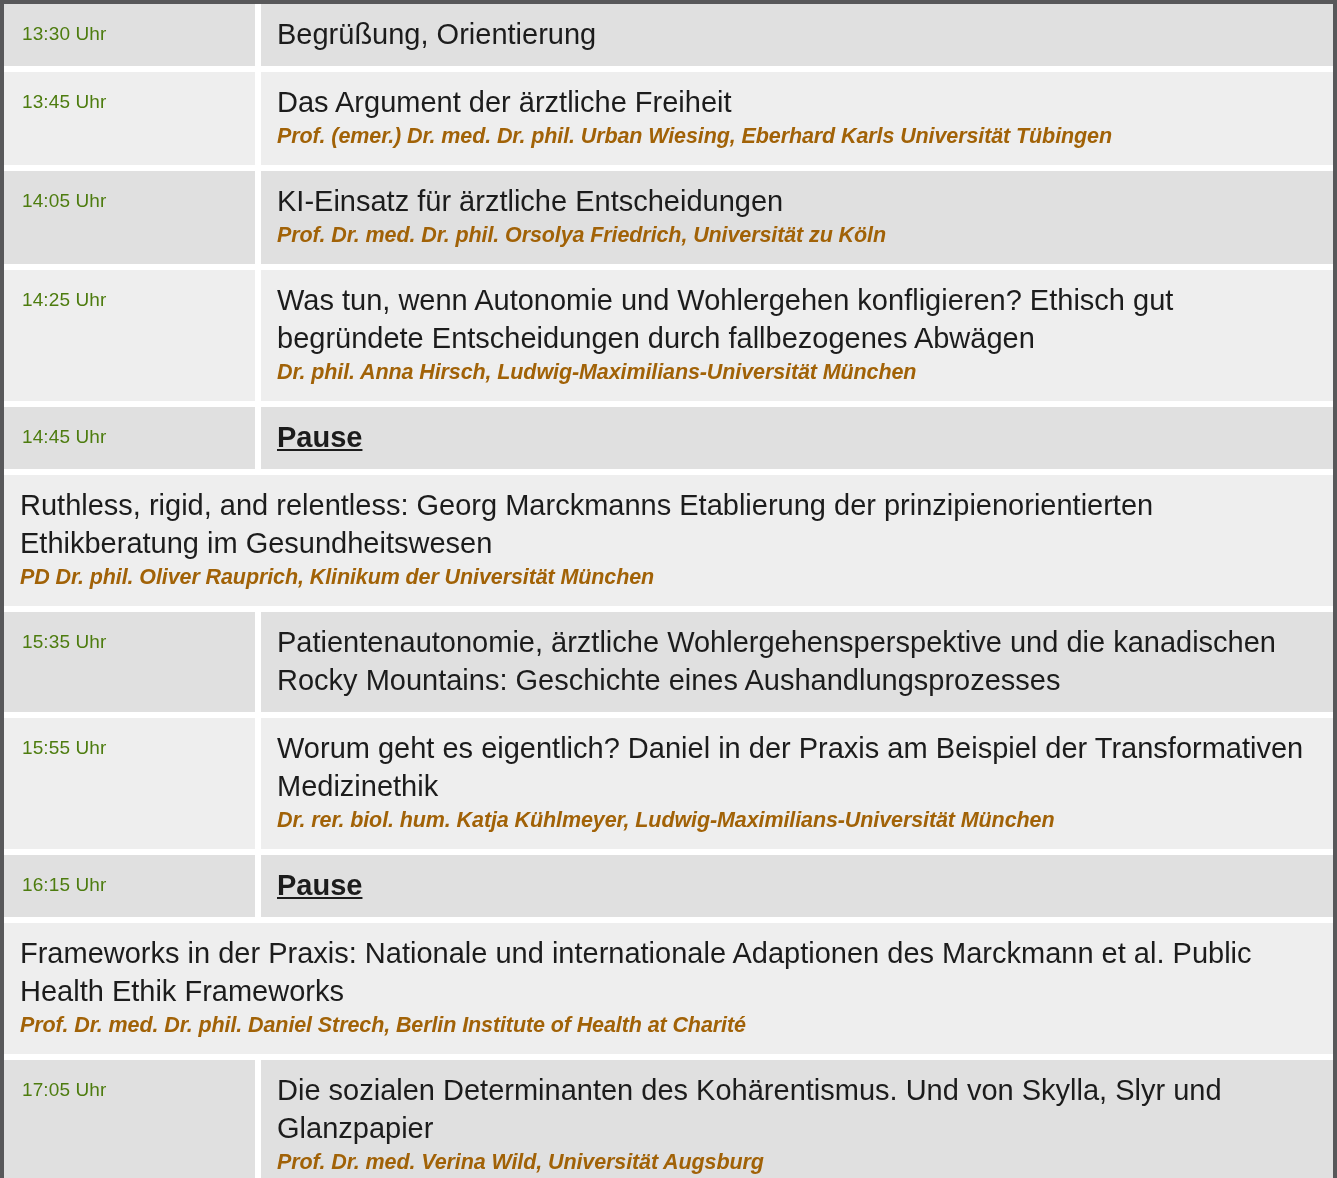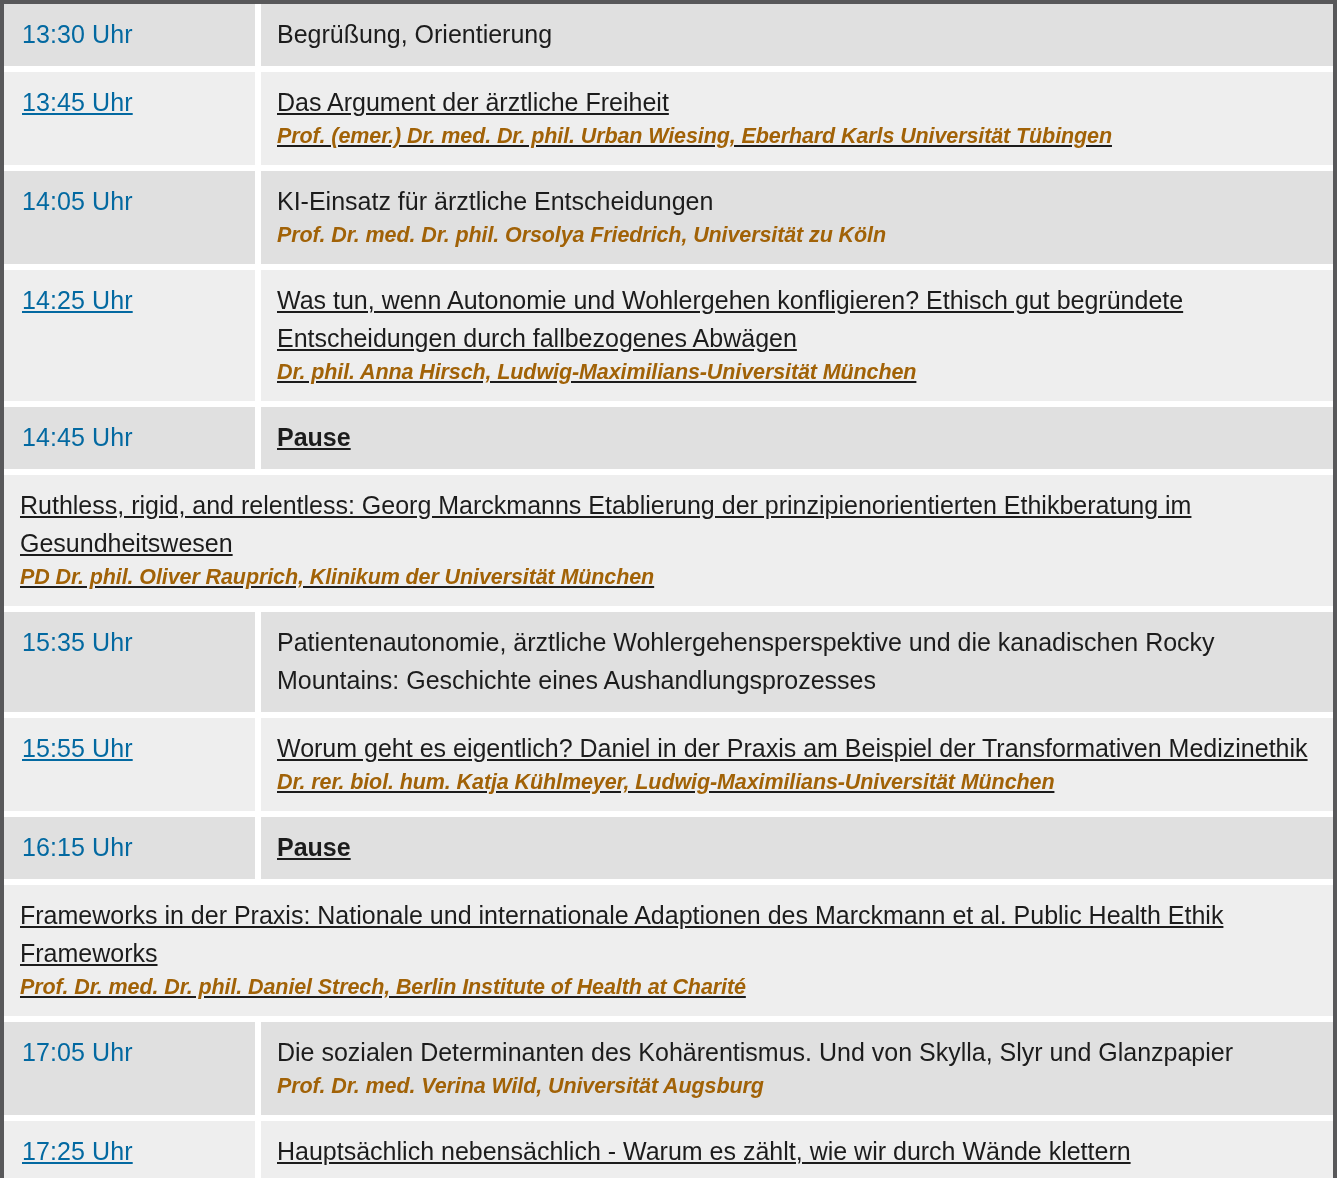--- a/index.html
+++ b/index.html
@@ -47,43 +47,42 @@
   .row {
     display: flex;
     align-items: stretch;
     margin-bottom: 6px;
     column-gap: 6px;
   }
   .cell-time {
     flex: 0 0 251px;
     box-sizing: border-box;
     padding: 11px 0 13px 18px;
-    font-size: 25px;
+    font-size: 19px;
     line-height: 38px;
-    color: #0369a1;
+    color: #4d7c0f;
     font-weight: 400;
     letter-spacing: 0.1px;
   }
   .cell-body {
     flex: 1 1 auto;
     box-sizing: border-box;
     padding: 11px 18px 13px 16px;
     color: #1c1c1c;
   }
   .row.shade-a .cell-time,
   .row.shade-a .cell-body {
     background: #e0e0e0;
   }
   .row.shade-b .cell-time,
   .row.shade-b .cell-body {
     background: #eeeeee;
-    text-decoration: underline;
   }
   .title {
-    font-size: 25px;
+    font-size: 29px;
     line-height: 38px;
     font-weight: 400;
     color: #1c1c1c;
     white-space: pre-line;
   }
   .title.is-bold {
     font-weight: 700;
     text-decoration: underline;
   }
   .speaker {

